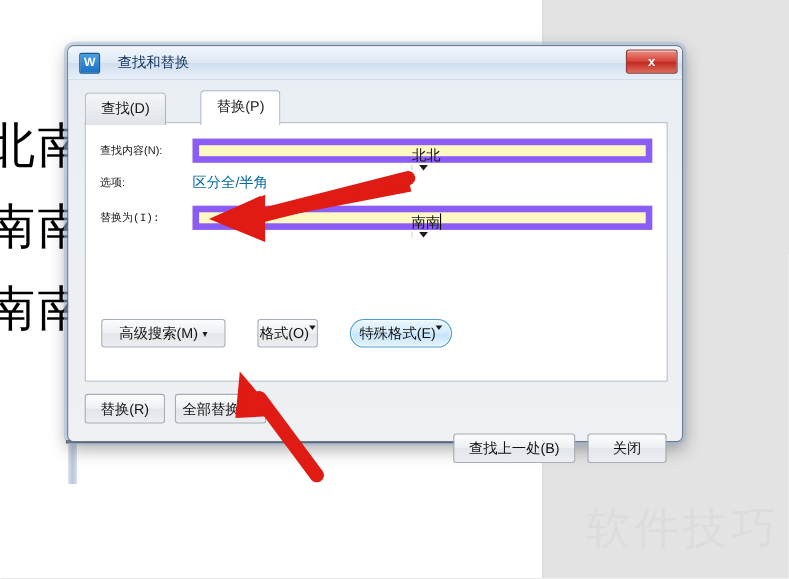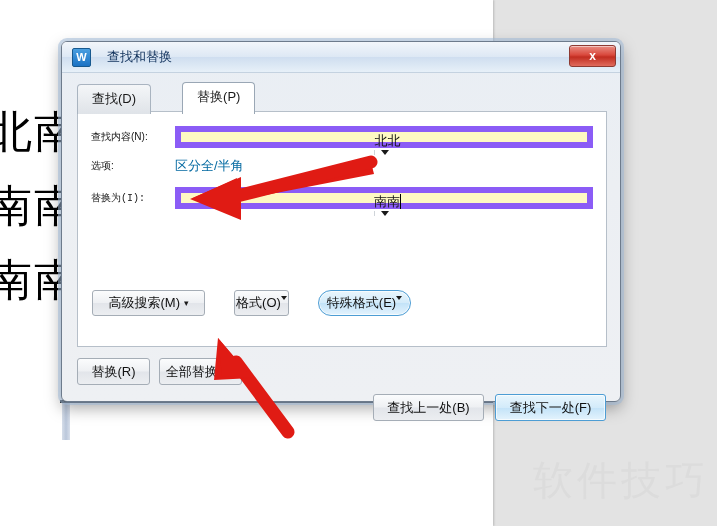--- a/index.html
+++ b/index.html
@@ -367,21 +367,21 @@
 
   </div>
 
   <div id="bottom-left-buttons">
     <div class="btn">替换(R)</div>
     <div class="btn" style="width:83px;">全部替换(A)</div>
   </div>
 
   <div id="bottom-right-buttons">
     <div class="btn wide">查找上一处(B)</div>
-    <div class="btn wide highlight">查找下一处(F)</div>
+    <div class="btn narrow">关闭</div>
   </div>
 
 </div>
 
 <svg class="arrow-svg" style="left:175px; top:150px;" width="210" height="75" viewBox="0 0 210 75">
   <path d="M 196 12 L 60 44 L 62 28 L 18 48 L 64 66 L 60 51 L 199 24 Z" fill="#e01b14"></path>
   <line x1="196" y1="12" x2="62" y2="46" stroke="#e01b14" stroke-width="13" stroke-linecap="round"></line>
   <polygon points="15,49 66,27 66,70" fill="#e01b14"></polygon>
 </svg>
 

